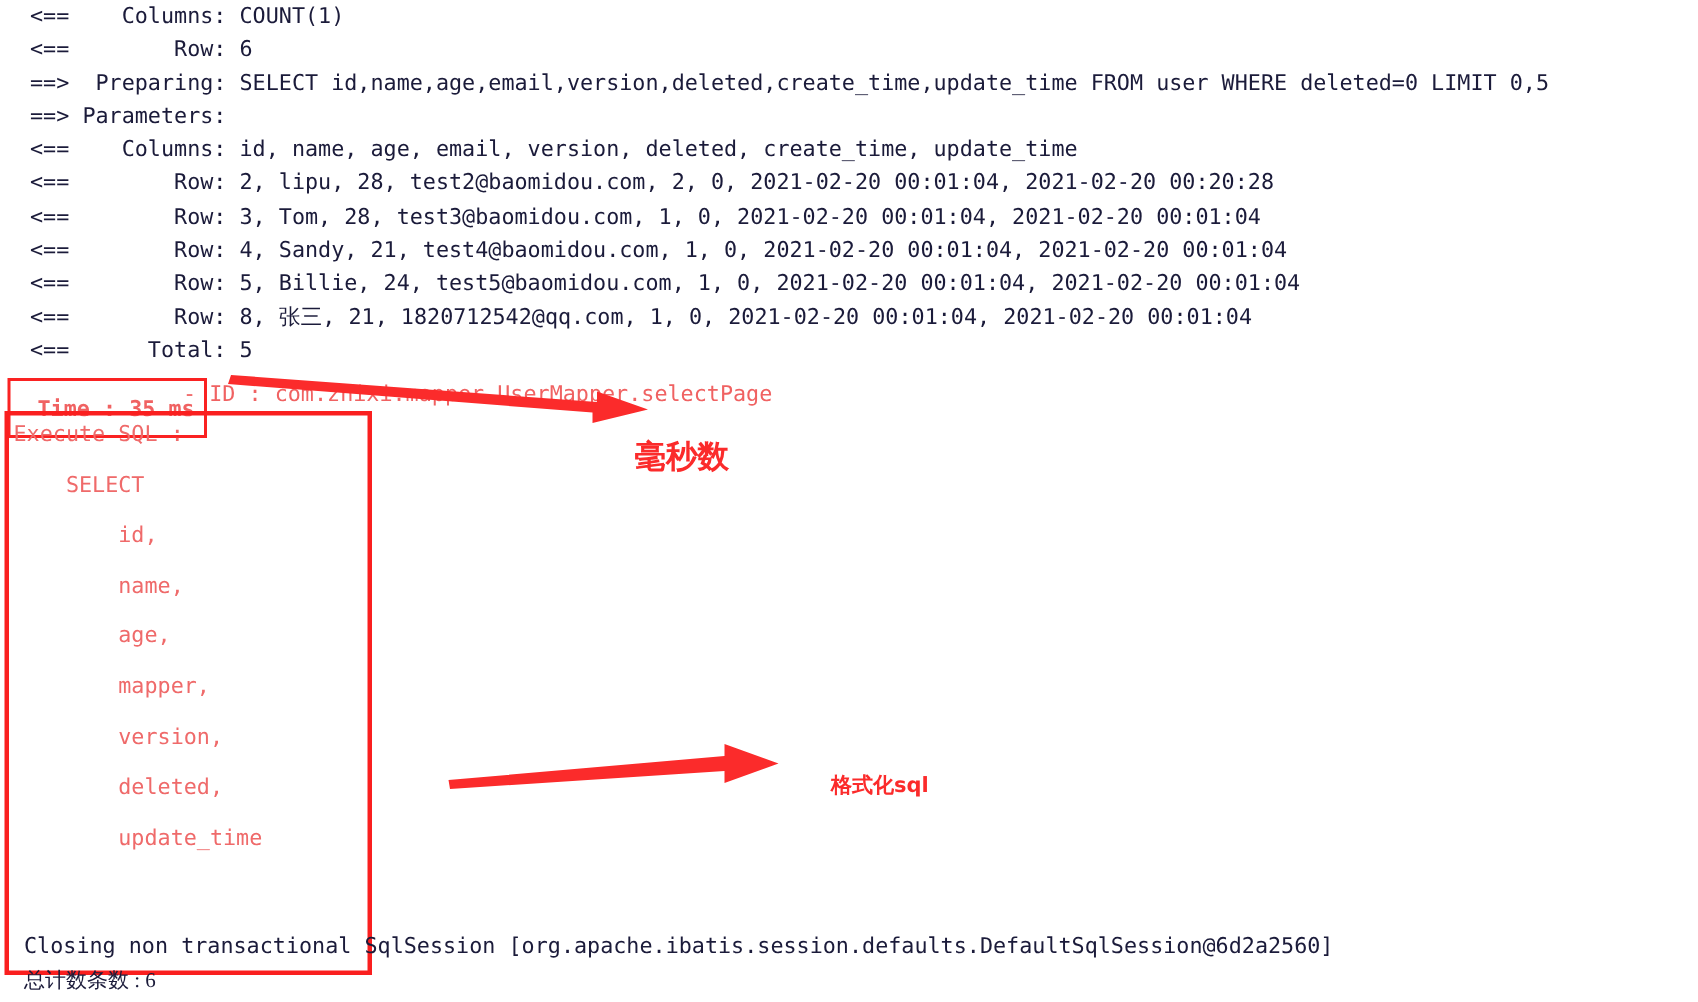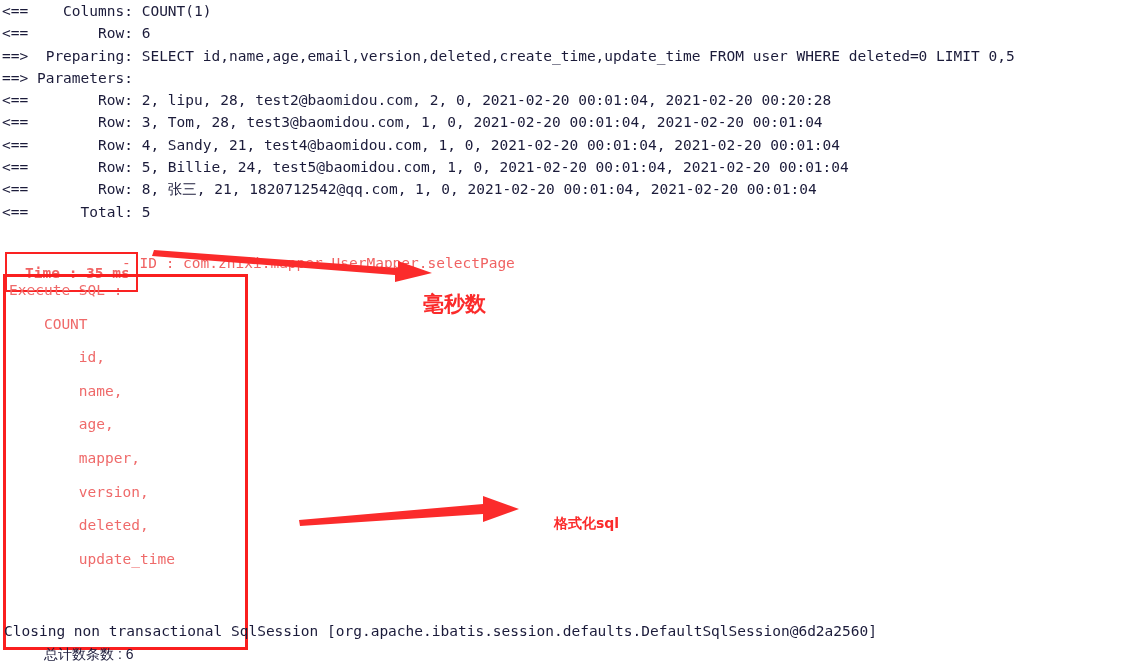--- a/index.html
+++ b/index.html
@@ -22,21 +22,21 @@
     top: 0;
     width: 1132px;
   }
 
   .log-line {
     font-family: "DejaVu Sans Mono", monospace;
     font-size: 14.5px;
     line-height: 22.3px;
     color: #1b1b3a;
     white-space: pre;
-    padding-left: 2px;
+    padding-left: 20px;
     letter-spacing: 0px;
   }
 
   
   #time-row {
     position: absolute;
     left: 0;
     top: 252px;
     height: 26px;
     width: 1132px;
@@ -102,26 +102,25 @@
     left: 0;
     top: 620px;
     width: 1132px;
   }
   .bottom-line {
     font-family: "DejaVu Sans Mono", monospace;
     font-size: 14.5px;
     line-height: 23px;
     color: #1b1b3a;
     white-space: pre;
-    padding-left: 4px;
+    padding-left: 16px;
   }
   .bottom-line.cjk {
-    font-family: Liberation Sans, sans-serif;
+    font-family: Liberation Serif, serif;
     font-size: 14px;
-    margin-left: 40px;
   }
 
   
   .annot-label {
     position: absolute;
     font-family: "DejaVu Sans", sans-serif;
     color: #fb2b2b;
     white-space: pre;
     margin-top: 28px;
   }
@@ -145,39 +144,40 @@
   #arrow-sql-svg { left: 295px; top: 490px; }
 </style>
 </head>
 <body>
 
 <div id="console">
   <div class="log-line">&lt;==    Columns: COUNT(1)</div>
   <div class="log-line">&lt;==        Row: 6</div>
   <div class="log-line">==&gt;  Preparing: SELECT id,name,age,email,version,deleted,create_time,update_time FROM user WHERE deleted=0 LIMIT 0,5</div>
   <div class="log-line">==&gt; Parameters: </div>
+  <div class="log-line">&lt;==    Columns: id, name, age, email, version, deleted, create_time, update_time</div>
   <div class="log-line">&lt;==        Row: 2, lipu, 28, test2@baomidou.com, 2, 0, 2021-02-20 00:01:04, 2021-02-20 00:20:28</div>
   <div class="log-line">&lt;==        Row: 3, Tom, 28, test3@baomidou.com, 1, 0, 2021-02-20 00:01:04, 2021-02-20 00:01:04</div>
   <div class="log-line">&lt;==        Row: 4, Sandy, 21, test4@baomidou.com, 1, 0, 2021-02-20 00:01:04, 2021-02-20 00:01:04</div>
   <div class="log-line">&lt;==        Row: 5, Billie, 24, test5@baomidou.com, 1, 0, 2021-02-20 00:01:04, 2021-02-20 00:01:04</div>
   <div class="log-line">&lt;==        Row: 8, 张三, 21, 1820712542@qq.com, 1, 0, 2021-02-20 00:01:04, 2021-02-20 00:01:04</div>
   <div class="log-line">&lt;==      Total: 5</div>
 </div>
 
 <div id="time-row">
   <div id="time-chip">
     <span class="chip-text">Time : 35 ms</span>
   </div>
   <div id="id-text">- ID : com.zhixi.mapper.UserMapper.selectPage</div>
 </div>
 
 <div id="sql-box">
   <div id="sql-lines">
     <div class="sql-line">Execute SQL :</div>
-    <div class="sql-line">    COUNT</div>
+    <div class="sql-line">    SELECT</div>
     <div class="sql-line">        id,</div>
     <div class="sql-line">        name,</div>
     <div class="sql-line">        age,</div>
     <div class="sql-line">        mapper,</div>
     <div class="sql-line">        version,</div>
     <div class="sql-line">        deleted,</div>
     <div class="sql-line">        update_time</div>
 
   </div>
 </div>

